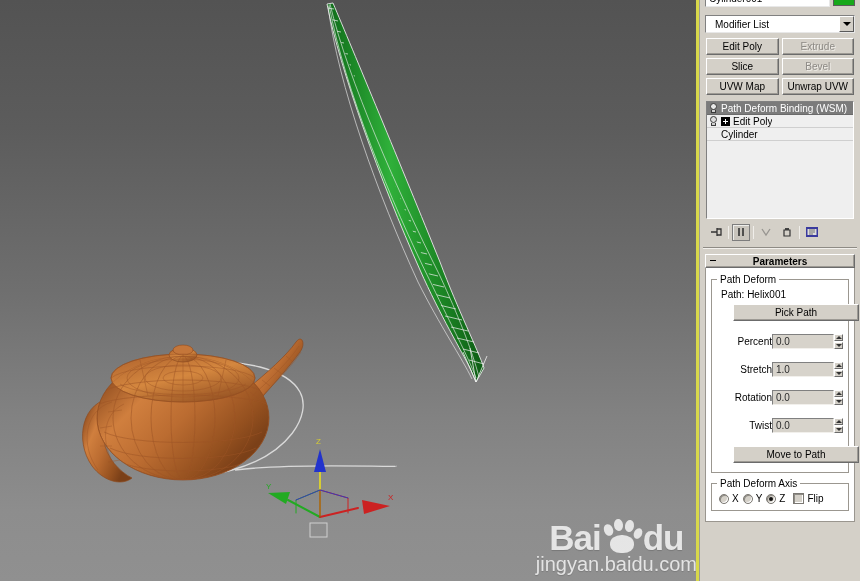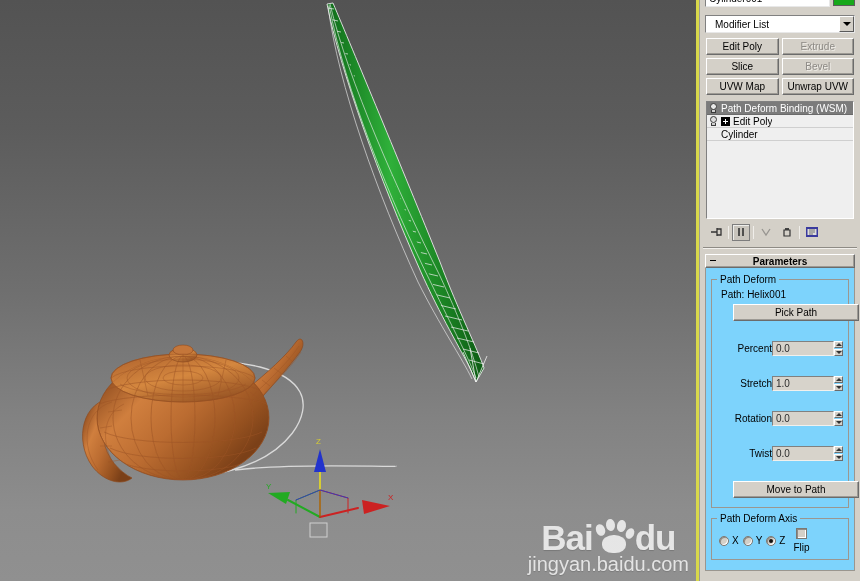--- a/index.html
+++ b/index.html
@@ -22,21 +22,21 @@
   #vp-svg { position: absolute; left: 0; top: 0; }
 
   
   #vp-border-right {
     position: absolute; left: 696px; top: 0; width: 3px; height: 581px;
     background: #d8d84a; z-index: 40;
   }
 
   
   #watermark {
-    position: absolute; right: 8px; bottom: 6px; z-index: 45;
+    position: absolute; right: 0; bottom: 6px; z-index: 45;
     text-align: right; pointer-events: none; user-select: none;
     opacity: .88;
   }
   #wm-logo {
     display: flex; align-items: flex-end; justify-content: center;
     color: #f2f2f2; font-weight: bold; font-size: 35px; line-height: 34px;
     letter-spacing: -1px;
     text-shadow: 0 1px 1px rgba(0,0,0,.18);
   }
   #wm-paw { width: 40px; height: 36px; position: relative; margin: 0 1px 1px 1px; }
@@ -155,38 +155,38 @@
     height: 14px; display: flex; align-items: center; justify-content: center;
     font-size: 10px; font-weight: bold; color: #000; position: relative;
     background: #d4d0c8;
     border: 1px solid #ffffff; border-right-color: #6b6b6b; border-bottom-color: #6b6b6b;
     box-shadow: inset -1px -1px 0 #9d9a94;
   }
   .rollout-head .minus {
     position: absolute; left: 4px; top: 5px; width: 6px; height: 1px; background: #000;
   }
   .rollout-body {
-    border: 1px solid #9a968f; border-top: none; background: #7dd3fc;
+    border: 1px solid #9a968f; border-top: none; background: #ffffff;
     padding: 4px 4px 5px 4px;
   }
 
   fieldset.grp {
     border: 1px solid #9b9790; border-top-color: #9b9790;
     margin: 2px 1px 5px 1px; padding: 2px 5px 6px 5px; position: relative;
   }
   fieldset.grp > legend { font-size: 10px; padding: 0 3px; color: #000; }
 
   .path-label { font-size: 10px; margin: 2px 0 4px 4px; }
   .wide-btn {
     display: block; width: 100%; height: 17px; line-height: 15px; text-align: center;
     font-size: 10px; background: #d4d0c8;
     border: 1px solid #ffffff; border-right-color: #6b6b6b; border-bottom-color: #6b6b6b;
     box-shadow: inset -1px -1px 0 #9d9a94; margin: 3px 16px;
   }
-  .spin-row { display: flex; align-items: center; justify-content: flex-end; margin: 20px 0; gap: 0; }
+  .spin-row { display: flex; align-items: center; justify-content: flex-end; margin: 13px 0; gap: 0; }
   .spin-row .lbl { font-size: 10px; }
   .spin-field {
     width: 62px; height: 15px; background: #d7d3cb; color: #2c2c2c;
     border: 1px solid #808080; border-right-color: #f2f0ec; border-bottom-color: #f2f0ec;
     font-size: 10px; line-height: 13px; padding: 0 3px;
   }
   .spinner { width: 9px; height: 15px; display: flex; flex-direction: column; gap: 1px; }
   .spinner div {
     flex: 1; background: #d4d0c8; border: 1px solid #fff;
     border-right-color: #6b6b6b; border-bottom-color: #6b6b6b;
@@ -199,21 +199,21 @@
   .radio { display: flex; align-items: center; gap: 3px; }
   .radio .dot {
     width: 10px; height: 10px; border-radius: 50%; background: #d4d0c8;
     border: 1px solid #7b7873; box-shadow: inset 1px 1px 0 #8f8c86, inset -1px -1px 0 #fff;
     position: relative;
   }
   .radio.on .dot::after {
     content: ""; position: absolute; left: 2px; top: 2px; width: 4px; height: 4px;
     border-radius: 50%; background: #111;
   }
-  .chk { display: flex; align-items: center; gap: 3px; margin-left: 4px; flex-direction: column; }
+  .chk { display: flex; align-items: center; gap: 3px; margin-left: 4px; }
   .chk .box {
     width: 11px; height: 11px; background: #d4d0c8;
     border: 1px solid #7b7873; box-shadow: inset 1px 1px 0 #8f8c86, inset -1px -1px 0 #fff;
   }
 </style>
 </head>
 <body>
 
 <div id="app">
 

